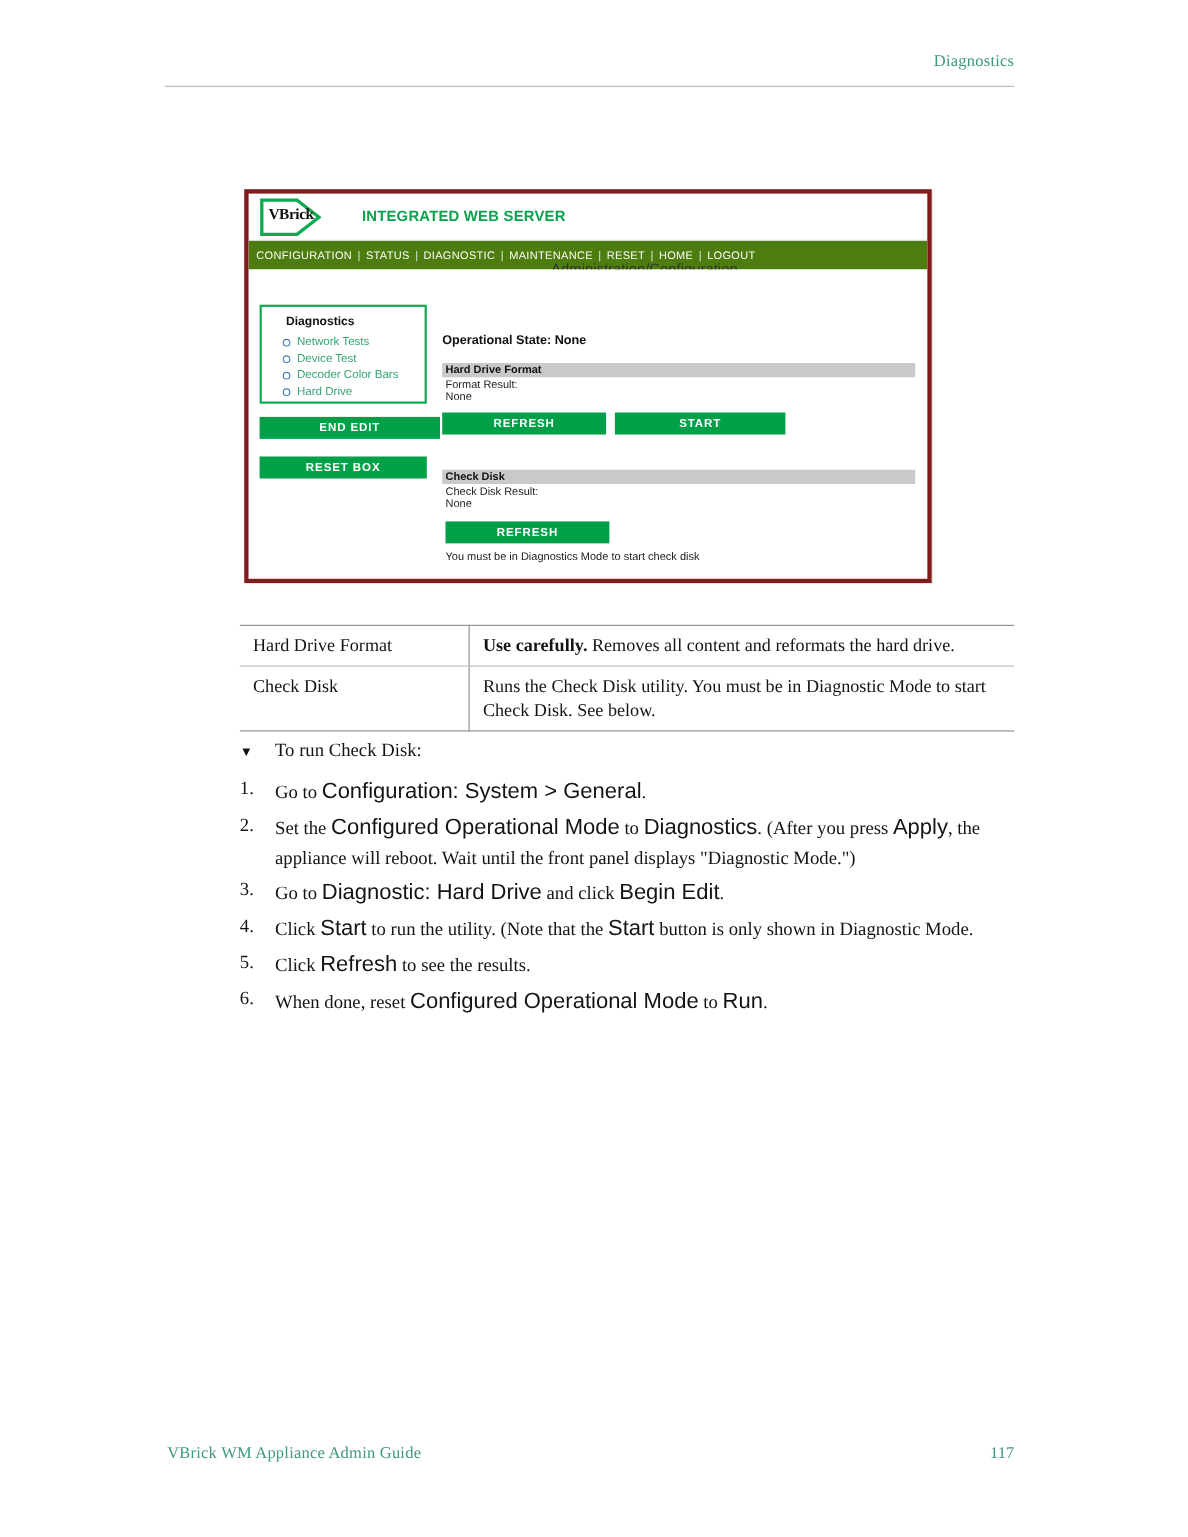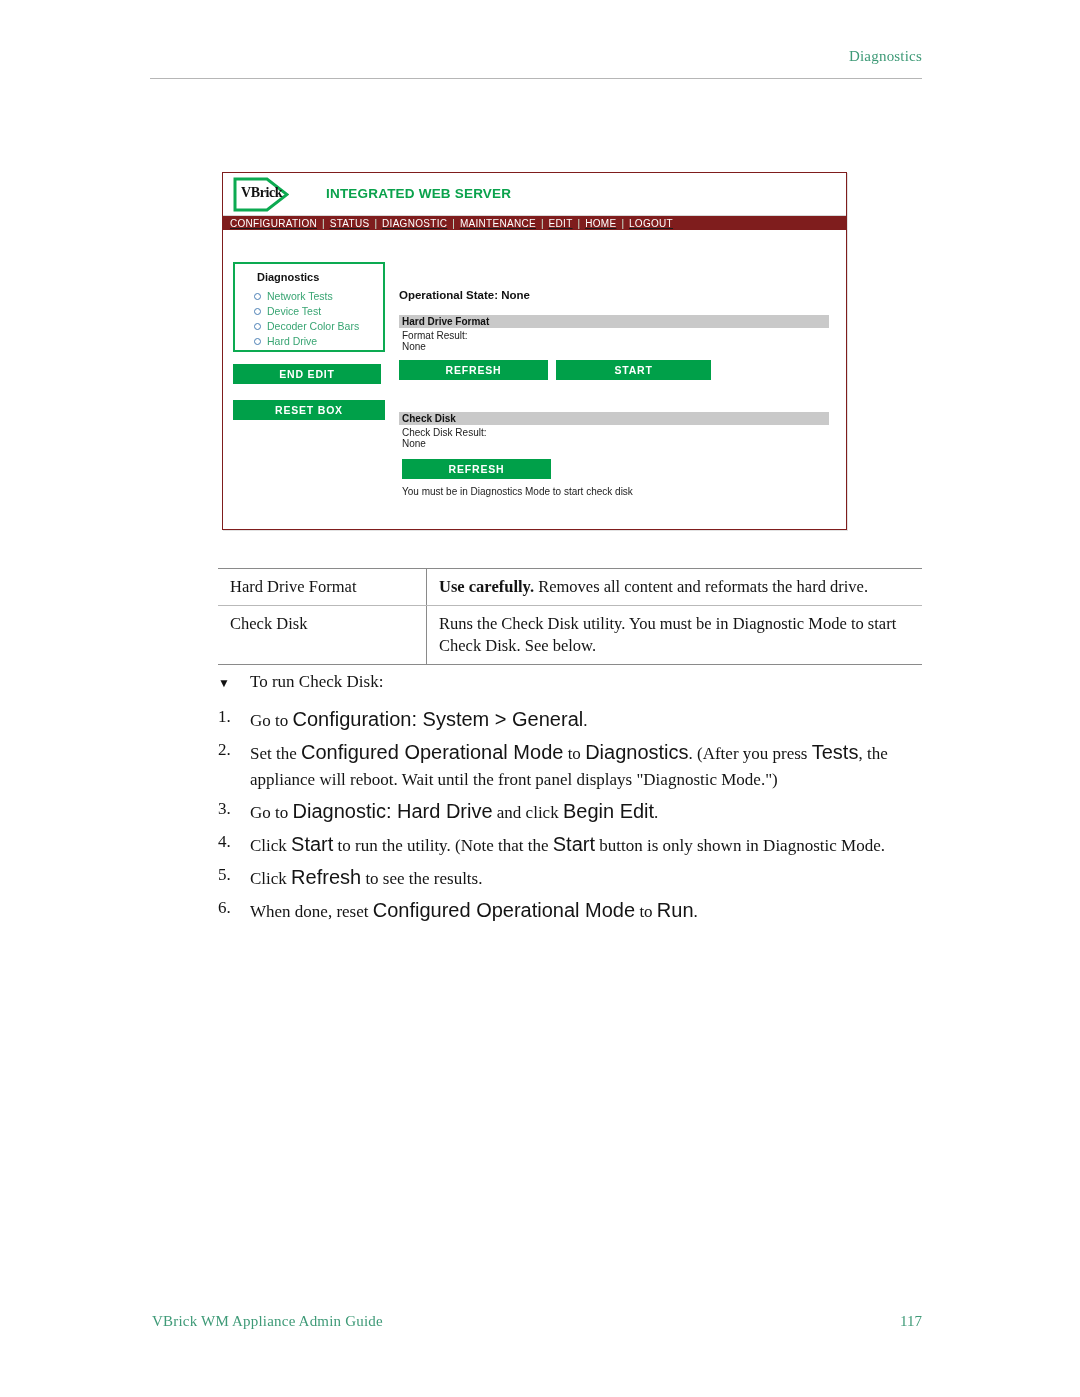--- a/index.html
+++ b/index.html
@@ -51,26 +51,25 @@
   }
 
   
   .shot {
     position: absolute;
     left: 222px;
     top: 172px;
     width: 625px;
     height: 358px;
     background: #ffffff;
-    border: 1px solid #7f1d1d;
+    border: 4px solid #7f1d1d;
     box-shadow: 1px 1px 0 #e2e2e2;
     font-family: "Liberation Sans", sans-serif;
     box-sizing: border-box;
     overflow: hidden;
-    text-decoration: underline;
   }
   .shot-brandbar {
     position: relative;
     height: 43px;
     border-bottom: 1px solid #d8d8d8;
     box-sizing: border-box;
   }
   .vbrick-logo {
     position: absolute;
     left: 10px;
@@ -104,22 +103,22 @@
   .brand-sub {
     position: absolute;
     left: 275px;
     top: 13px;
     font-size: 13.5px;
     color: #333333;
     margin-top: 48px;
   }
 
   .shot-navbar {
-    height: 14px;
-    background: #7f1d1d;
+    height: 26px;
+    background: #4d7c0f;
     display: flex;
     align-items: center;
     padding-left: 7px;
     box-sizing: border-box;
   }
   .shot-navbar .navitem {
     color: #ffffff;
     font-size: 10px;
     letter-spacing: 0.3px;
     white-space: nowrap;
@@ -180,21 +179,21 @@
     text-align: center;
     display: flex;
     align-items: center;
     justify-content: center;
     box-sizing: border-box;
   }
   .btn-endedit {
     position: absolute;
     left: 10px;
     top: 134px;
-    width: 148px;
+    width: 164px;
     height: 20px;
   }
   .btn-resetbox {
     position: absolute;
     left: 10px;
     top: 170px;
     width: 152px;
     height: 20px;
   }
 
@@ -360,21 +359,21 @@
 
     <div class="shot-navbar">
       <span class="navitem">CONFIGURATION</span>
       <span class="navsep">|</span>
       <span class="navitem">STATUS</span>
       <span class="navsep">|</span>
       <span class="navitem">DIAGNOSTIC</span>
       <span class="navsep">|</span>
       <span class="navitem">MAINTENANCE</span>
       <span class="navsep">|</span>
-      <span class="navitem">EDIT</span>
+      <span class="navitem">RESET</span>
       <span class="navsep">|</span>
       <span class="navitem">HOME</span>
       <span class="navsep">|</span>
       <span class="navitem">LOGOUT</span>
     </div>
 
     <div class="shot-body">
 
       <div class="diag-box">
         <div class="dtitle">Diagnostics</div>
@@ -442,21 +441,21 @@
       <span class="tri">▼</span>
       <span>To run Check Disk:</span>
     </div>
     <div id="steps">
         <div class="proc-item">
           <span class="num">1.</span>
           <span class="txt"><span>Go to </span><span class="sans-b">Configuration: System &gt; General</span><span>.</span></span>
         </div>
         <div class="proc-item">
           <span class="num">2.</span>
-          <span class="txt"><span>Set the </span><span class="sans-b">Configured Operational Mode</span><span> to </span><span class="sans-b">Diagnostics</span><span>. (After you press </span><span class="sans-b">Tests</span><span>, the appliance will reboot. Wait until the front panel displays "Diagnostic Mode.")</span></span>
+          <span class="txt"><span>Set the </span><span class="sans-b">Configured Operational Mode</span><span> to </span><span class="sans-b">Diagnostics</span><span>. (After you press </span><span class="sans-b">Apply</span><span>, the appliance will reboot. Wait until the front panel displays "Diagnostic Mode.")</span></span>
         </div>
         <div class="proc-item">
           <span class="num">3.</span>
           <span class="txt"><span>Go to </span><span class="sans-b">Diagnostic: Hard Drive</span><span> and click </span><span class="sans-b">Begin Edit</span><span>.</span></span>
         </div>
         <div class="proc-item">
           <span class="num">4.</span>
           <span class="txt"><span>Click </span><span class="sans-b">Start</span><span> to run the utility. (Note that the </span><span class="sans-b">Start</span><span> button is only shown in Diagnostic Mode.</span></span>
         </div>
         <div class="proc-item">

